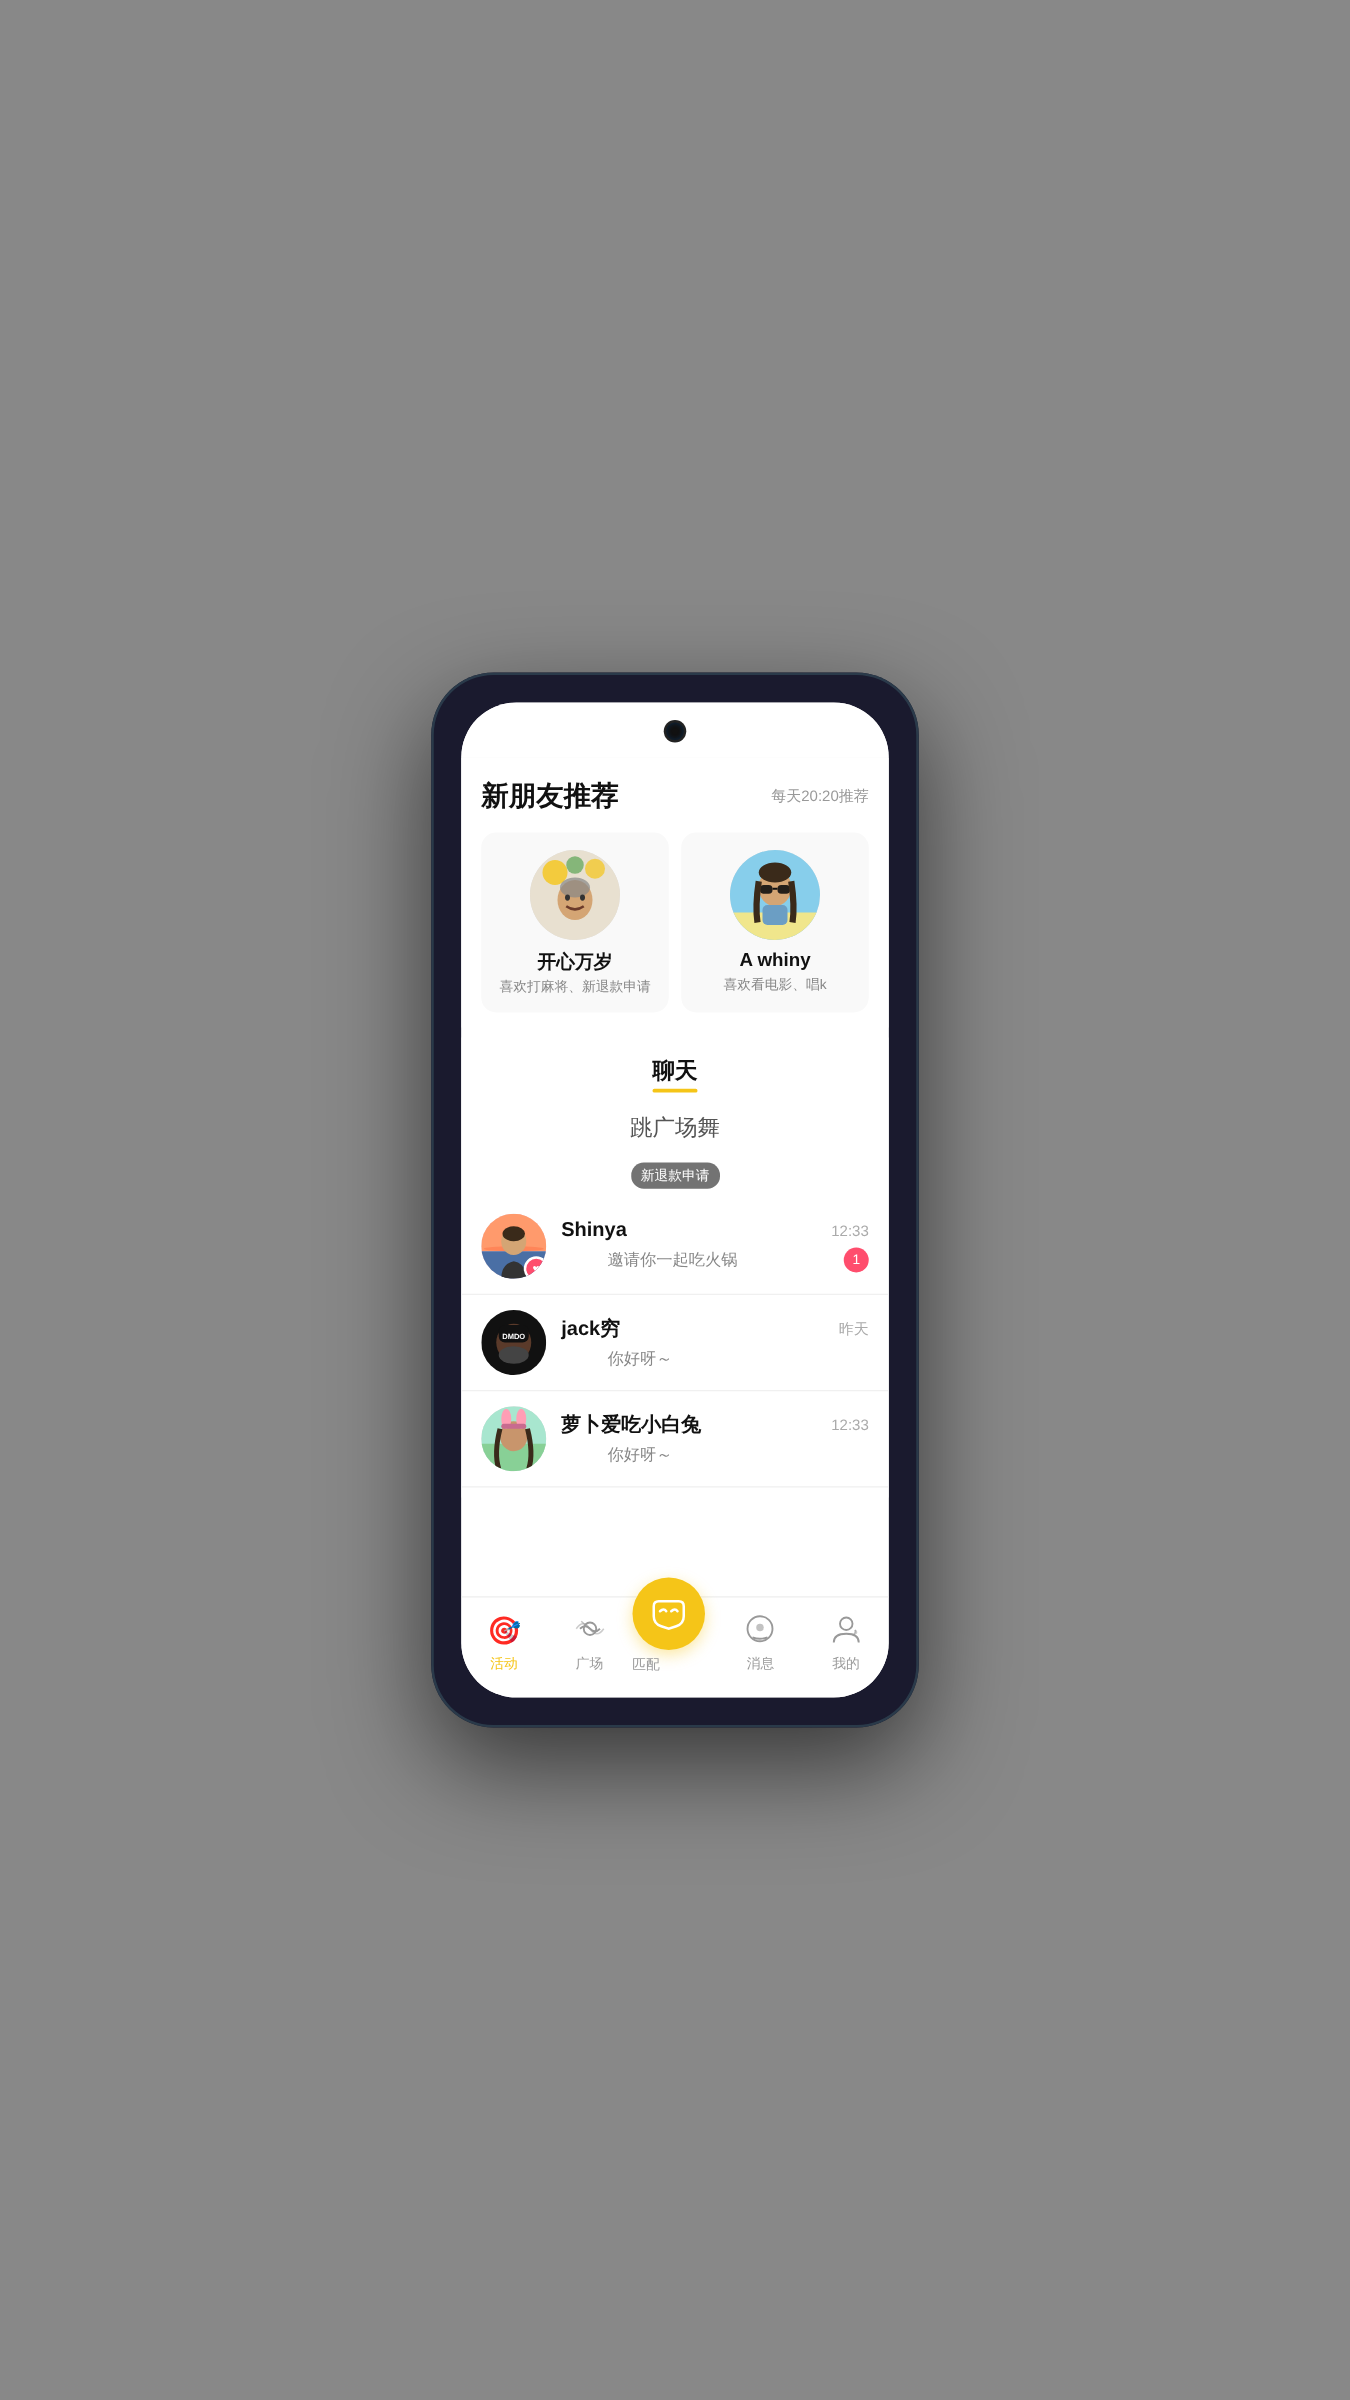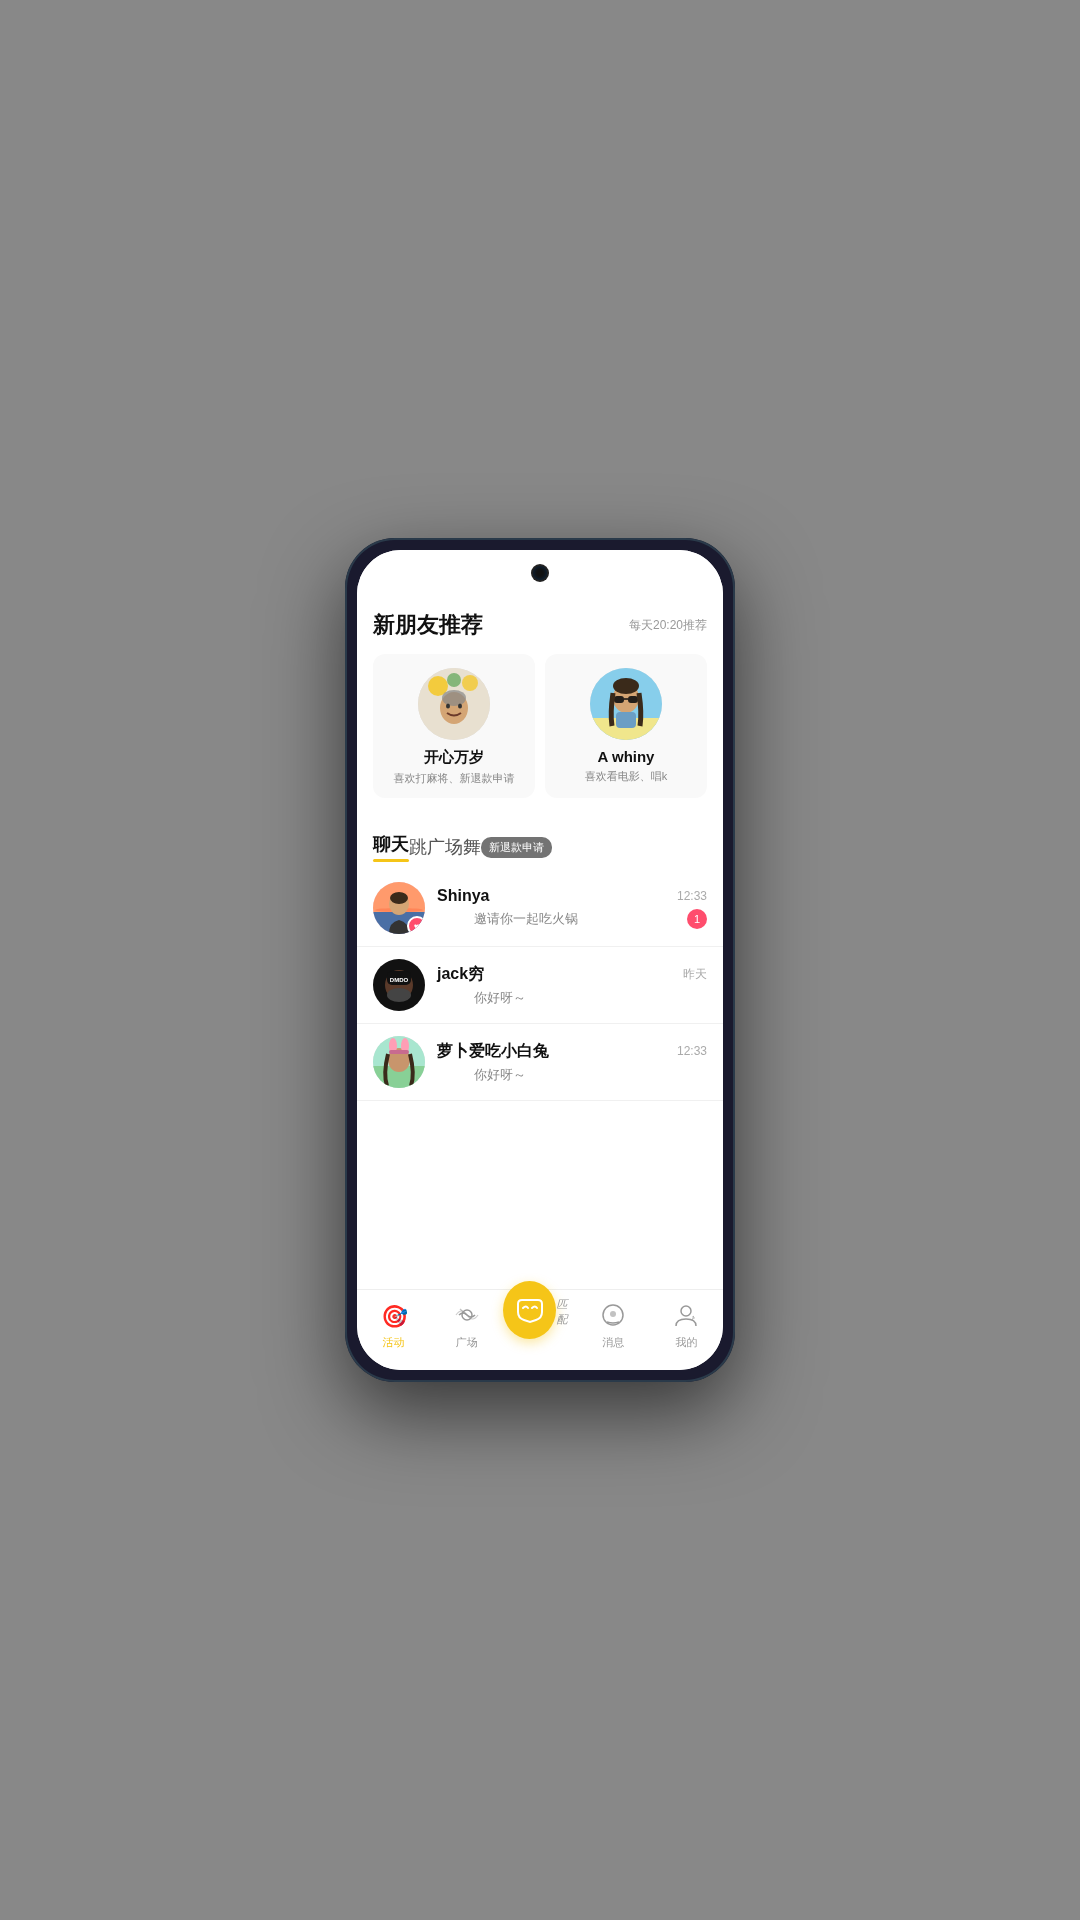--- a/index.html
+++ b/index.html
@@ -12,21 +12,21 @@
       align-items: center;
       min-height: 100vh;
       font-family: -apple-system, 'PingFang SC', 'Helvetica Neue', sans-serif;
     }
 
     .phone-frame {
       width: 390px;
       height: 844px;
       background: #1a1a2e;
       border-radius: 50px;
-      padding: 12px;
+      padding: 24px;
       box-shadow: 0 30px 80px rgba(0,0,0,0.6), inset 0 0 0 2px #2a3a4a;
       position: relative;
       overflow: hidden;
     }
 
     .phone-inner {
       width: 100%;
       height: 100%;
       background: #f5f5f5;
       border-radius: 44px;
@@ -136,20 +136,22 @@
     .chat-section {
       background: white;
       margin-top: 8px;
       flex: 1;
     }
 
     .chat-tabs {
       display: flex;
       align-items: center;
       padding: 14px 16px 0;
+      gap: 16px;
+      flex-direction: column;
     }
 
     .chat-tab {
       font-size: 18px;
       font-weight: 700;
       color: #111;
       padding-bottom: 6px;
       position: relative;
       cursor: pointer;
     }
@@ -302,24 +304,22 @@
       color: #999;
     }
 
     .nav-label.active {
       color: #f5c518;
     }
 
     .nav-center {
       flex: 1;
       display: flex;
-      flex-direction: row;
-      align-items: center;
+      flex-direction: column;
       margin-top: -28px;
-      font-style: italic;
     }
 
     .nav-center-btn {
       width: 58px;
       height: 58px;
       background: #f5c518;
       border-radius: 50%;
       display: flex;
       align-items: center;
       justify-content: center;

